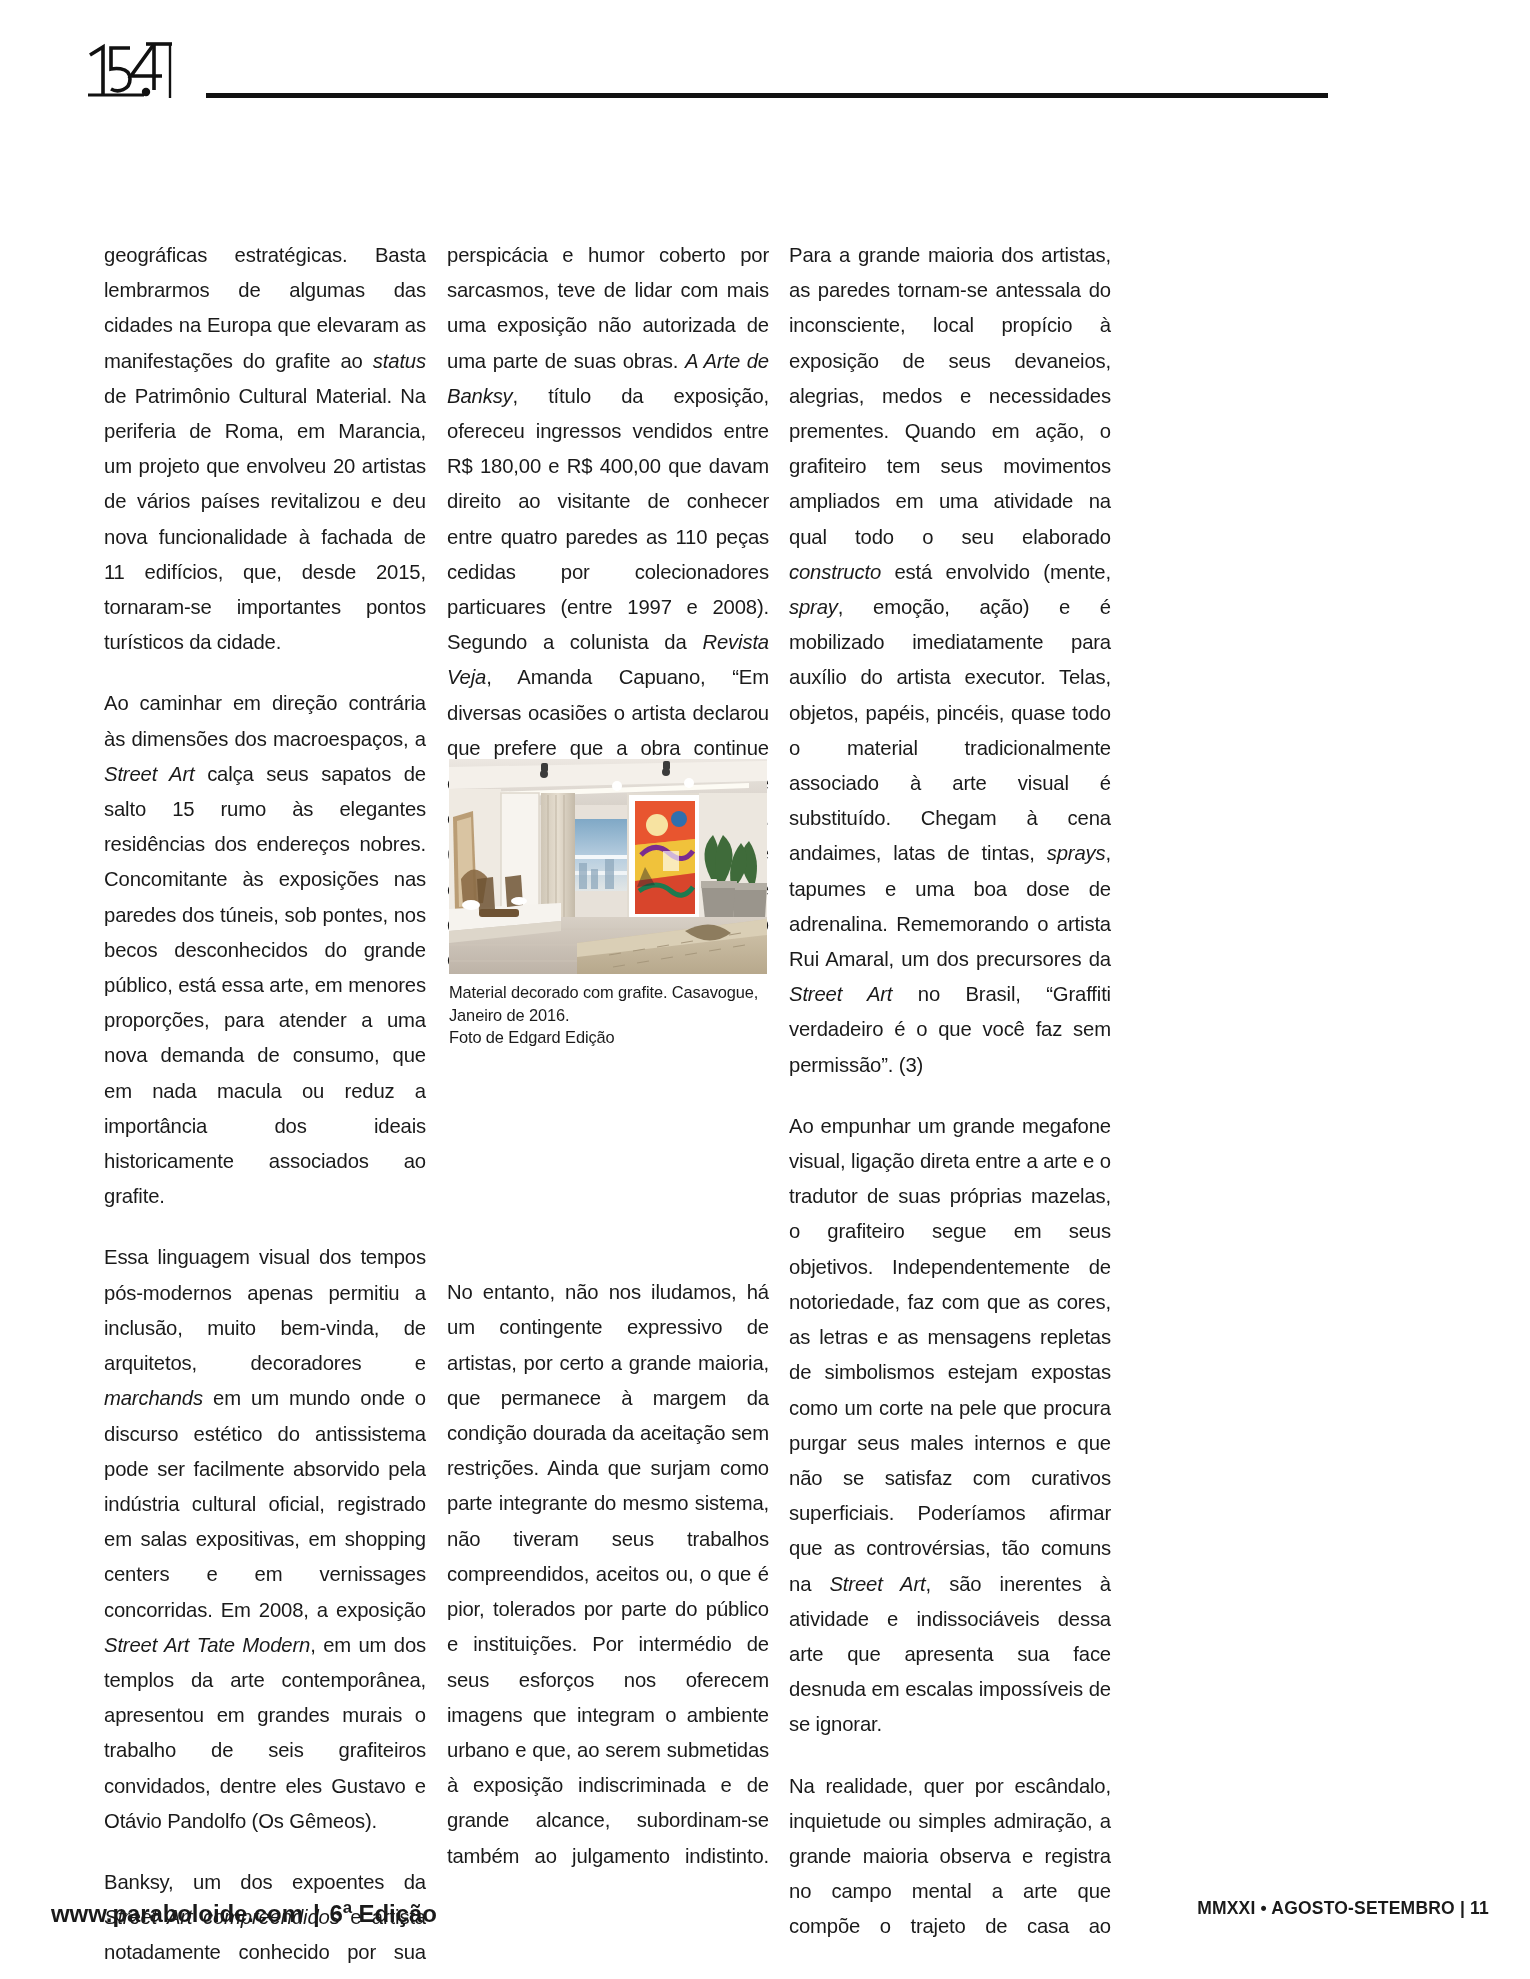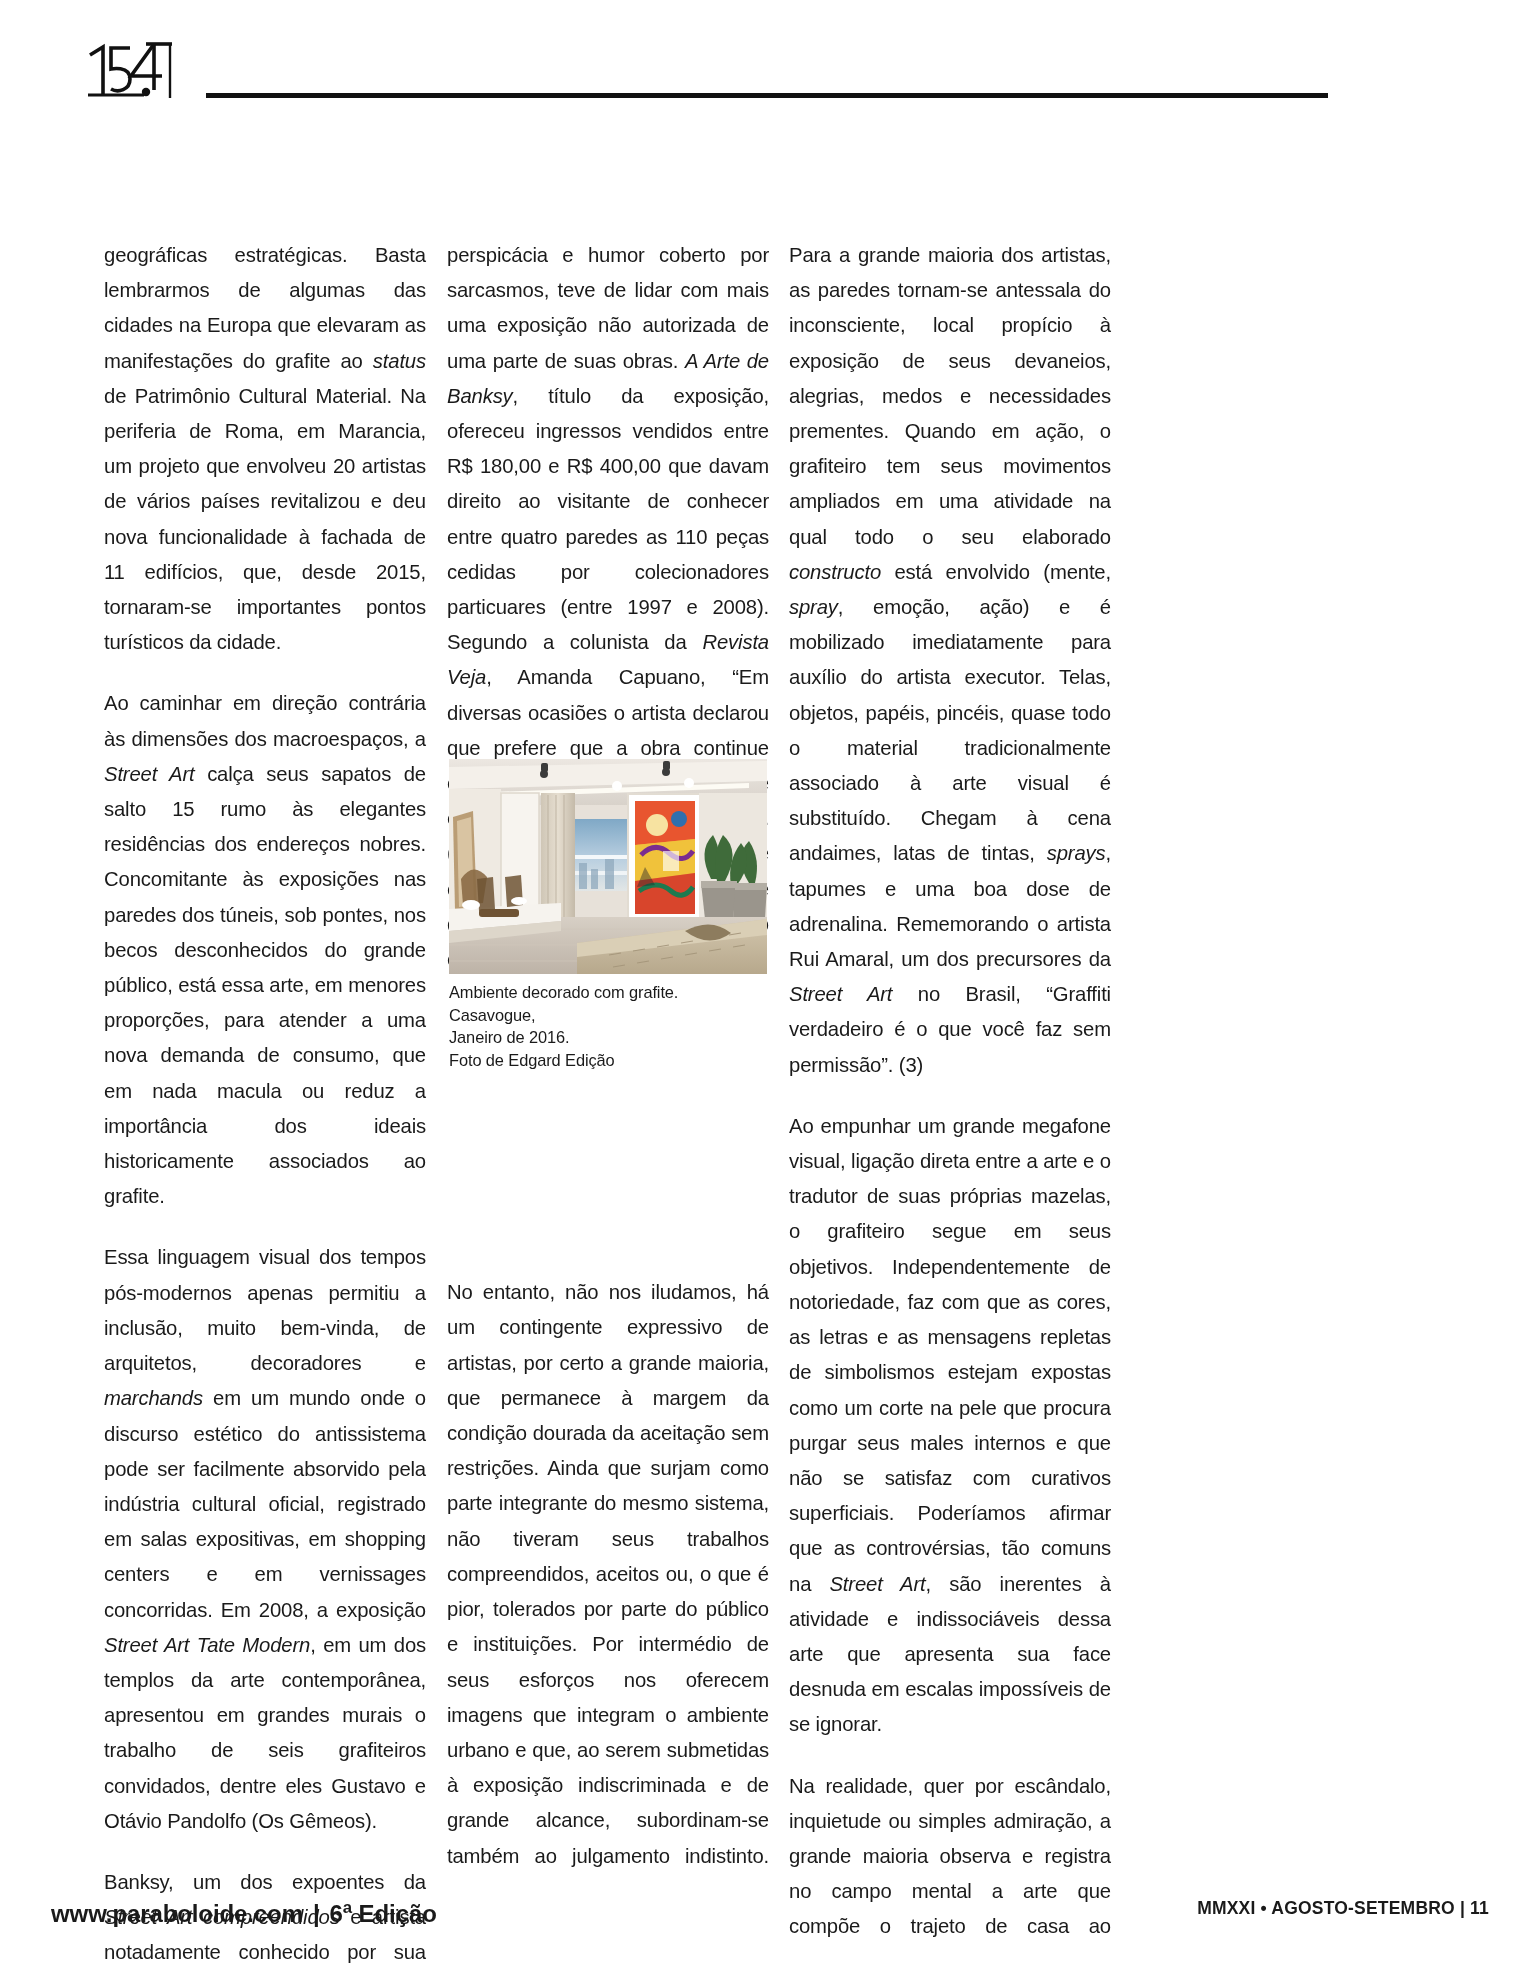--- a/index.html
+++ b/index.html
@@ -322,21 +322,21 @@
         <path d="M128 184 L318 160 L318 176 L128 198 Z" fill="#dacfb6"></path>
         <g fill="none" stroke="#a4957a" stroke-width="1.2" opacity="0.9">
           <path d="M160 196 l12 -2 M184 192 l12 -2 M208 188 l12 -2 M232 184 l12 -2 M256 180 l12 -2 M280 176 l12 -2"></path>
           <path d="M164 208 l12 -2 M188 204 l12 -2 M212 200 l12 -2 M236 196 l12 -2 M260 192 l12 -2 M284 188 l12 -2"></path>
         </g>
 
         <path d="M236 172 q26 -14 46 2 q-22 16 -46 -2 Z" fill="#8d7c5e"></path>
       </svg>
     </div>
     <figcaption class="caption">
-      <span>Ambiente decorado com grafite. Casavogue,</span><br>
+      <span>Material decorado com grafite. Casavogue,</span><br>
       <span>Janeiro de 2016.</span><br>
       <span>Foto de Edgard Edição</span>
     </figcaption>
   </figure>
 
   <div class="footer">
     <div class="footer-left">
       <span>www.paraboloide.com</span><span class="sep">|</span><span>6</span><sup class="ord">a</sup><span> Edição</span>
     </div>
     <div class="footer-right">MMXXI • AGOSTO-SETEMBRO | 11</div>

